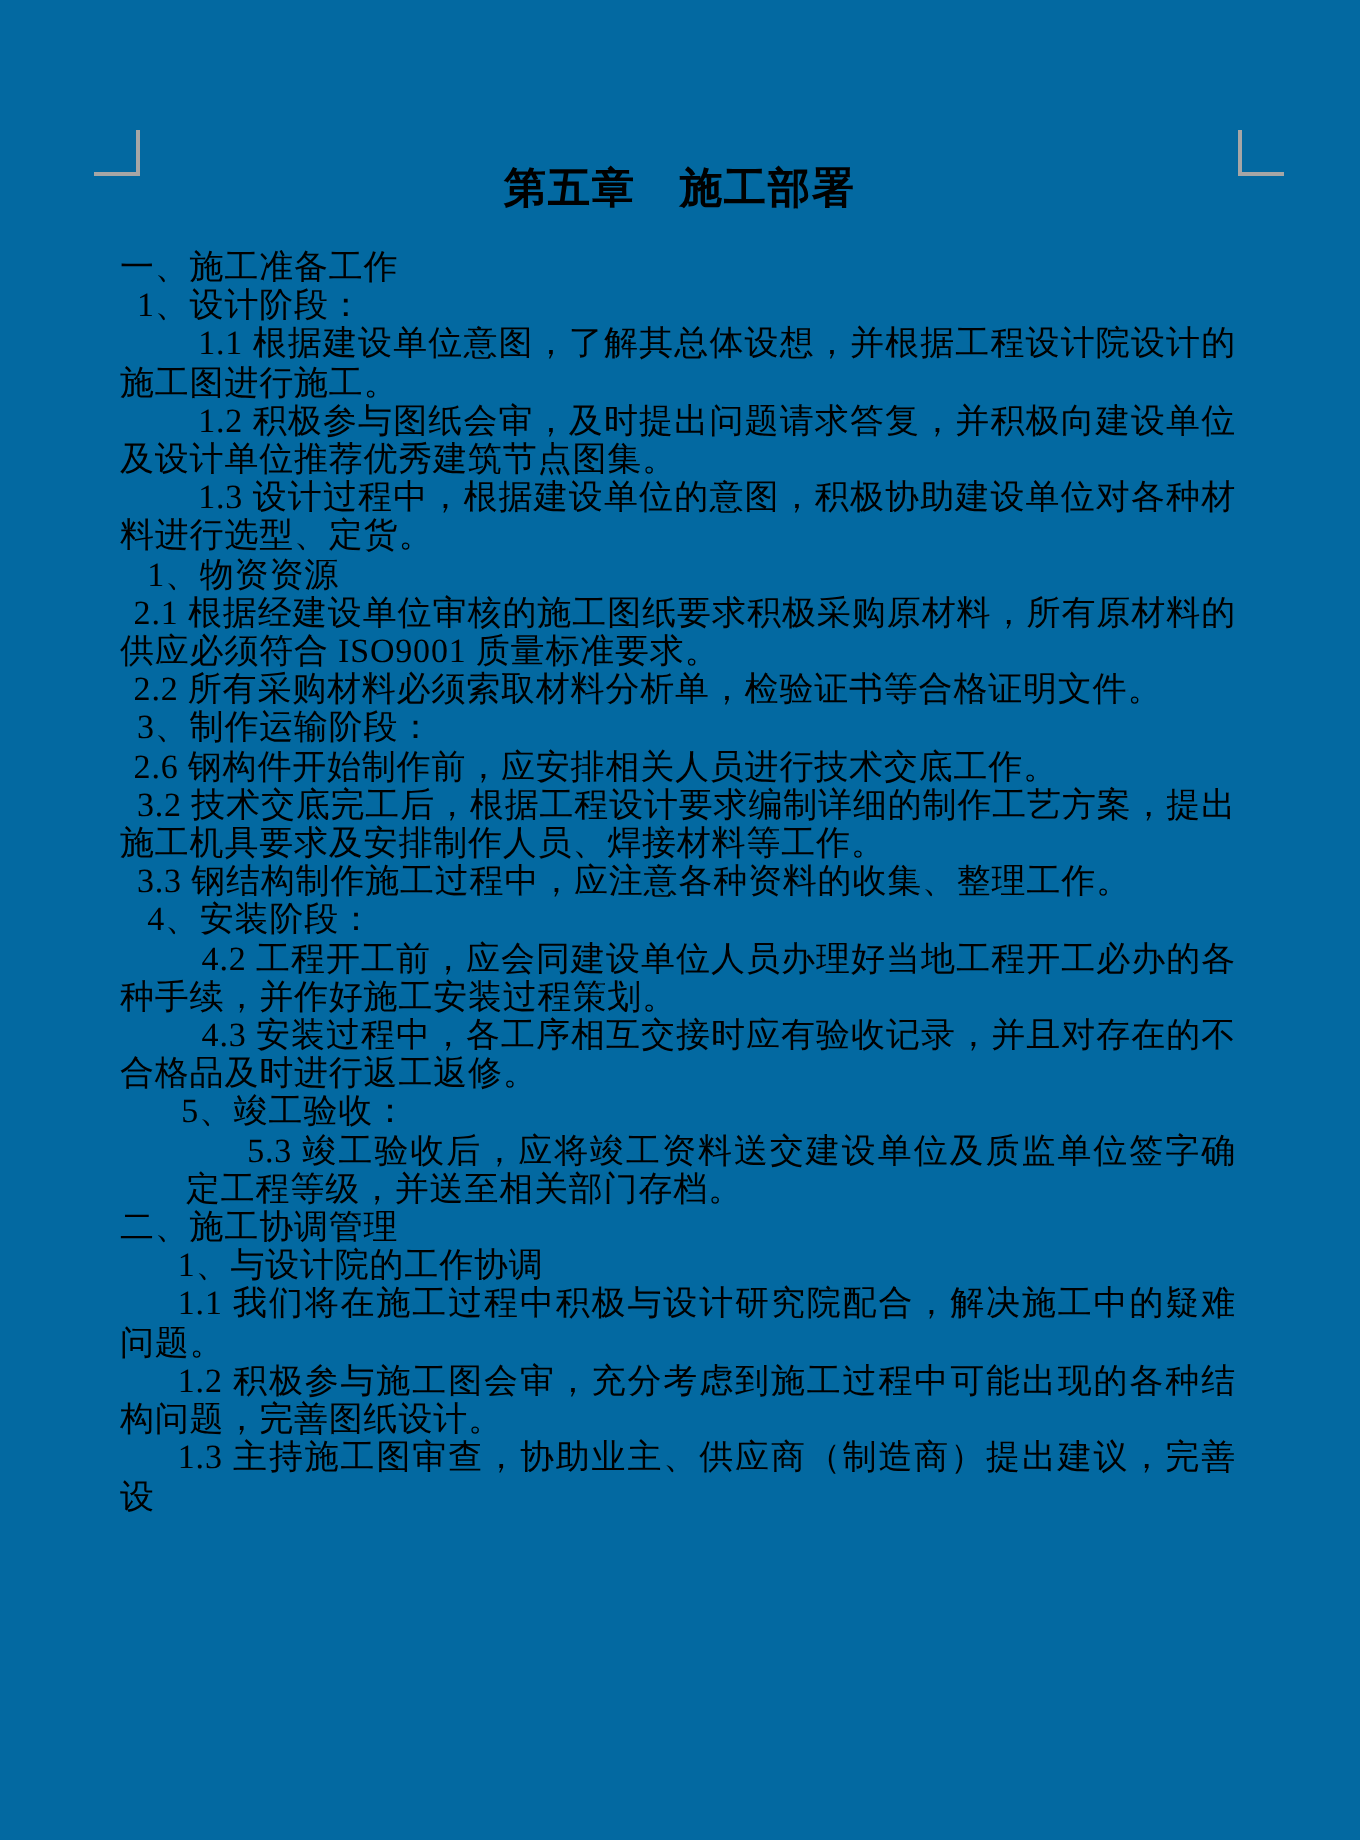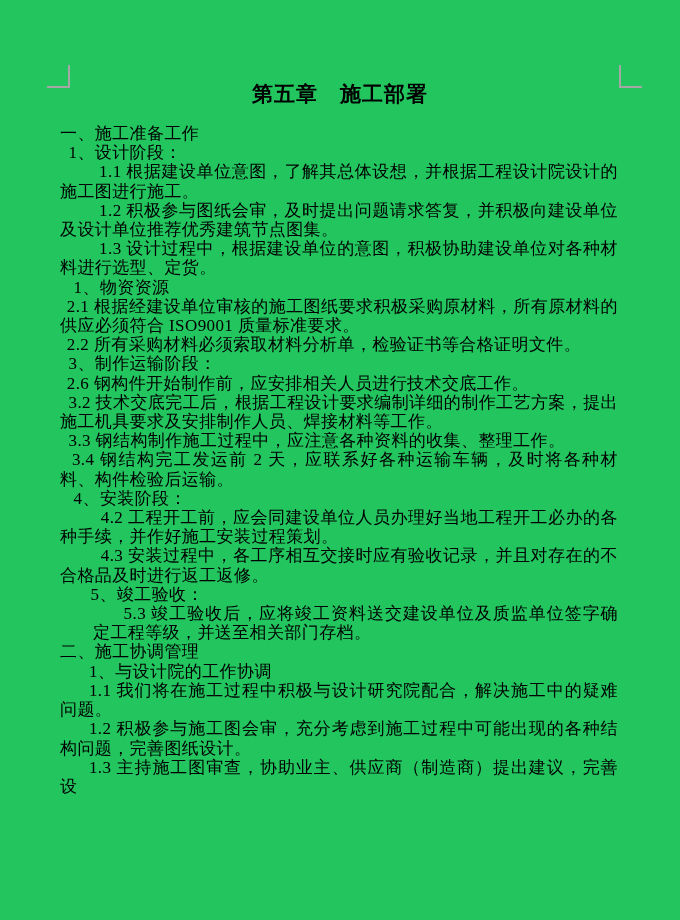--- a/index.html
+++ b/index.html
@@ -4,21 +4,21 @@
 <style>
   html, body {
     margin: 0;
     padding: 0;
     background: #ffffff;
   }
   .page {
     position: relative;
     width: 680px;
     height: 920px;
-    background: #22c55e;
+    background: #0369a1;
     overflow: hidden;
     color: #000000;
     font-family: "Liberation Serif", "DejaVu Serif", serif;
   }
   .crop-mark {
     position: absolute;
     box-sizing: border-box;
     width: 23px;
     height: 23px;
   }
@@ -75,21 +75,20 @@
       <p class="para" style="text-indent: 2.3em;">1.1 根据建设单位意图，了解其总体设想，并根据工程设计院设计的施工图进行施工。</p>
       <p class="para" style="text-indent: 2.3em;">1.2 积极参与图纸会审，及时提出问题请求答复，并积极向建设单位及设计单位推荐优秀建筑节点图集。</p>
       <p class="para" style="text-indent: 2.3em;">1.3 设计过程中，根据建设单位的意图，积极协助建设单位对各种材料进行选型、定货。</p>
       <p class="para" style="text-indent: 0.8em;">1、物资资源</p>
       <p class="para" style="text-indent: 0.4em;">2.1 根据经建设单位审核的施工图纸要求积极采购原材料，所有原材料的供应必须符合 ISO9001 质量标准要求。</p>
       <p class="para" style="text-indent: 0.4em;">2.2 所有采购材料必须索取材料分析单，检验证书等合格证明文件。</p>
       <p class="para" style="text-indent: 0.5em;">3、制作运输阶段：</p>
       <p class="para" style="text-indent: 0.4em;">2.6 钢构件开始制作前，应安排相关人员进行技术交底工作。</p>
       <p class="para" style="text-indent: 0.5em;">3.2 技术交底完工后，根据工程设计要求编制详细的制作工艺方案，提出施工机具要求及安排制作人员、焊接材料等工作。</p>
       <p class="para" style="text-indent: 0.5em;">3.3 钢结构制作施工过程中，应注意各种资料的收集、整理工作。</p>
-      <p class="para" style="text-indent: 0.7em;">3.4 钢结构完工发运前 2 天，应联系好各种运输车辆，及时将各种材料、构件检验后运输。</p>
       <p class="para" style="text-indent: 0.8em;">4、安装阶段：</p>
       <p class="para" style="text-indent: 2.4em;">4.2 工程开工前，应会同建设单位人员办理好当地工程开工必办的各种手续，并作好施工安装过程策划。</p>
       <p class="para" style="text-indent: 2.4em;">4.3 安装过程中，各工序相互交接时应有验收记录，并且对存在的不合格品及时进行返工返修。</p>
       <p class="para" style="text-indent: 1.8em;">5、竣工验收：</p>
       <p class="para" style="text-indent: 1.8em; margin-left: 33px;">5.3 竣工验收后，应将竣工资料送交建设单位及质监单位签字确定工程等级，并送至相关部门存档。</p>
       <p class="para" style="text-indent: 0em;">二、施工协调管理</p>
       <p class="para" style="text-indent: 1.7em;">1、与设计院的工作协调</p>
       <p class="para" style="text-indent: 1.7em;">1.1 我们将在施工过程中积极与设计研究院配合，解决施工中的疑难问题。</p>
       <p class="para" style="text-indent: 1.7em;">1.2 积极参与施工图会审，充分考虑到施工过程中可能出现的各种结构问题，完善图纸设计。</p>
       <p class="para" style="text-indent: 1.7em;">1.3 主持施工图审查，协助业主、供应商（制造商）提出建议，完善设</p>

